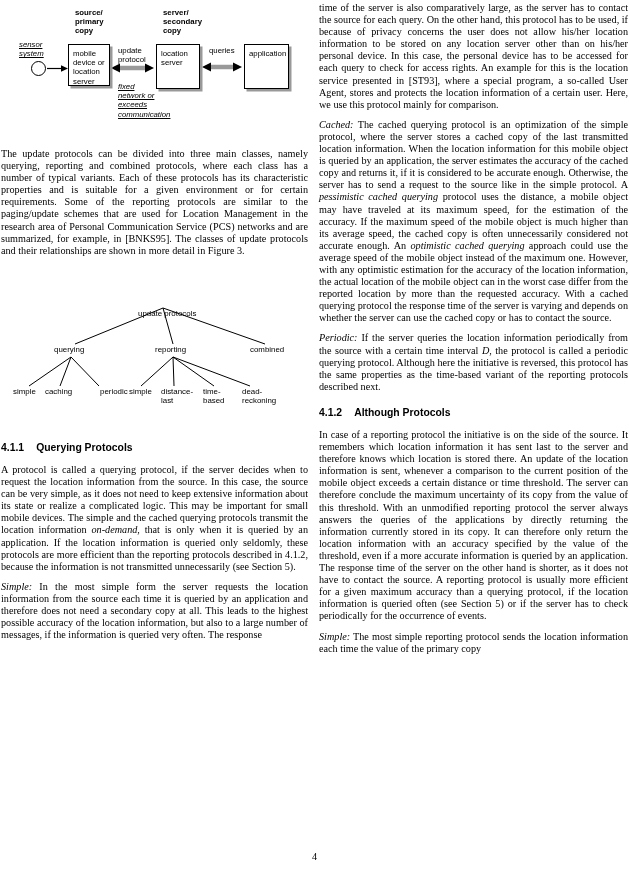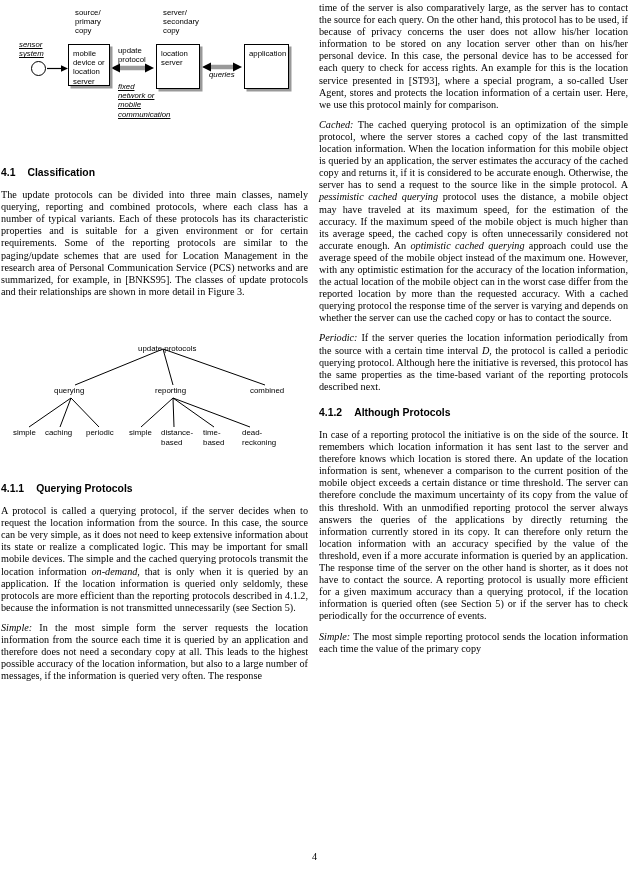--- a/index.html
+++ b/index.html
@@ -17,21 +17,21 @@
   }
   .caption{text-align:justify;margin:0;}
   i{font-style:italic;}
 
   
   .fig2{position:relative;height:146px;margin-top:2px;}
   .fig-label{
     position:absolute;font-family:"Liberation Sans",sans-serif;
     font-size:7.8px;line-height:9.2px;white-space:pre-line;
   }
-  .fig-label.bold{font-weight:normal;}
+  .fig-label.bold{font-weight:bold;}
   .fig-label.it{font-style:italic;text-decoration:underline;}
   .fbox{
     position:absolute;border:1px solid #000;background:#fff;box-shadow:2.5px 2.5px 0 #999;
     box-sizing:border-box;padding:4px 2px 0 4px;
     font-family:"Liberation Sans",sans-serif;font-size:7.8px;line-height:9.2px;white-space:pre-line;
   }
   .sensor-circle{
     position:absolute;left:30px;top:59px;width:15px;height:15px;
     border:1.5px solid #000;border-radius:50%;box-sizing:border-box;background:#fff;
   }
@@ -77,61 +77,57 @@
 system</div>
     <div class="sensor-circle"></div>
     <div class="fbox" style="left:67px;top:42px;width:42px;height:42px;">mobile
 device or
 location
 server</div>
     <div class="fig-label" style="left:117px;top:44px;">update
 protocol</div>
     <div class="fig-label it" style="left:117px;top:80px;">fixed
 network or
-mobile
+exceeds
 communication</div>
     <div class="fbox" style="left:155px;top:42px;width:44px;height:45px;">location
 server</div>
-    <div class="fig-label" style="left:208px;top:68px;font-style:italic;">queries</div>
+    <div class="fig-label" style="left:208px;top:44px;">queries</div>
     <div class="fbox" style="left:243px;top:42px;width:45px;height:45px;">application</div>
   </div>
 
 
-  <div class="heading spacer-h1">
-    <span>4.1</span>
-    <span>Classification</span>
-  </div>
 
   <p class="body">The update protocols can be divided into three main classes, namely querying, reporting and combined protocols, where each class has a number of typical variants. Each of these protocols has its characteristic properties and is suitable for a given environment or for certain requirements. Some of the reporting protocols are similar to the paging/update schemes that are used for Location Management in the research area of Personal Communication Service (PCS) networks and are summarized, for example, in [BNKS95]. The classes of update protocols and their relationships are shown in more detail in Figure 3.</p>
 
   <div class="fig3">
     <svg class="layer" width="307" height="127">
       <g stroke="#000" stroke-width="1">
         <line x1="162" y1="19" x2="74" y2="55"></line>
         <line x1="162" y1="19" x2="172" y2="55"></line>
         <line x1="162" y1="19" x2="264" y2="55"></line>
         <line x1="70" y1="68" x2="28" y2="97"></line>
         <line x1="70" y1="68" x2="59" y2="97"></line>
         <line x1="70" y1="68" x2="98" y2="97"></line>
         <line x1="172" y1="68" x2="140" y2="97"></line>
         <line x1="172" y1="68" x2="173" y2="97"></line>
         <line x1="172" y1="68" x2="213" y2="97"></line>
         <line x1="172" y1="68" x2="249" y2="97"></line>
       </g>
     </svg>
-    <div class="tree-label" style="left:137px;top:14px;">update protocols</div>
+    <div class="tree-label" style="left:137px;top:20px;">update protocols</div>
     <div class="tree-label" style="left:53px;top:56px;">querying</div>
     <div class="tree-label" style="left:154px;top:56px;">reporting</div>
     <div class="tree-label" style="left:249px;top:56px;">combined</div>
     <div class="tree-label" style="left:12px;top:98px;">simple</div>
     <div class="tree-label" style="left:44px;top:98px;">caching</div>
-    <div class="tree-label" style="left:85px;top:98px;text-align:right;">periodic</div>
+    <div class="tree-label" style="left:99px;top:98px;text-align:right;">periodic</div>
     <div class="tree-label" style="left:128px;top:98px;">simple</div>
     <div class="tree-label" style="left:160px;top:98px;">distance-
-based</div>
+last</div>
     <div class="tree-label" style="left:202px;top:98px;">time-
 based</div>
     <div class="tree-label" style="left:241px;top:98px;">dead-
 reckoning</div>
   </div>
 
 
   <div class="heading gap-big">
     <span>4.1.1</span>
     <span>Querying Protocols</span>

